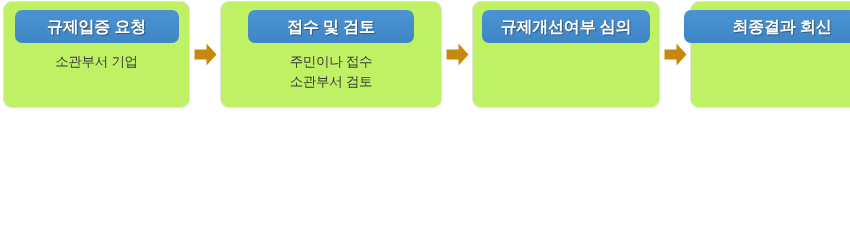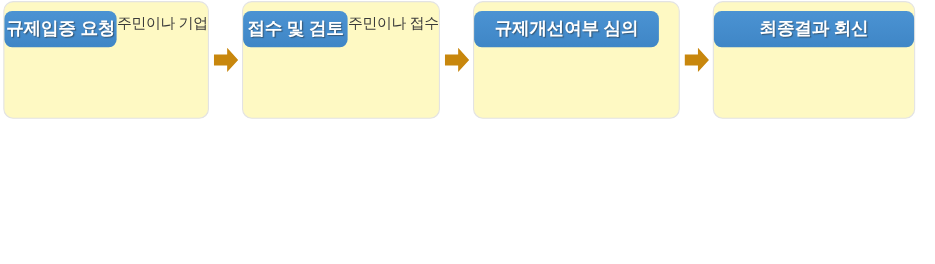--- a/index.html
+++ b/index.html
@@ -17,32 +17,33 @@
   #flow {
     width: 850px;
     height: 109px;
     display: flex;
     align-items: stretch;
     box-sizing: border-box;
   }
 
   .step-card {
     position: relative;
-    background: #fef9c3;
+    background: #bef264;
     border: 1px solid #e3e3e3;
     border-radius: 9px;
     box-sizing: border-box;
     display: flex;
-    flex-direction: row;
+    flex-direction: column;
+    align-items: center;
     flex: 0 0 auto;
     height: 107px;
     margin-top: 1px;
   }
   .step-card.w1 { width: 187px; margin-left: 3px; }
-  .step-card.w2 { width: 180px; }
+  .step-card.w2 { width: 222px; }
   .step-card.w3 { width: 188px; }
   .step-card.w4 { width: 184px; }
 
   .step-header {
     background: #4189c9;
     background: linear-gradient(180deg, #4b93d3 0%, #3f86c6 100%);
     border-radius: 7px;
     color: #ffffff;
     font-weight: bold;
     font-size: 16px;
@@ -88,36 +89,37 @@
   }
 </style>
 </head>
 <body>
 
 <div id="flow">
 
   <div class="step-card w1">
     <div class="step-header">규제입증 요청</div>
     <div class="step-body">
-      <span class="line">주민이나 기업</span>
+      <span class="line">소관부서 기업</span>
     </div>
   </div>
 
   <div class="arrow-cell g1">
     <span class="arrow-glyph">
       <svg width="23" height="25" viewBox="0 0 23 25" xmlns="http://www.w3.org/2000/svg">
         <path d="M0.5 7.5 H12.5 V1.5 L22.5 12.5 L12.5 23.5 V17.5 H0.5 Z" fill="#c8870d"></path>
       </svg>
     </span>
   </div>
 
   <div class="step-card w2">
     <div class="step-header">접수 및 검토</div>
     <div class="step-body">
       <span class="line">주민이나 접수</span>
+      <span class="line">소관부서 검토</span>
     </div>
   </div>
 
   <div class="arrow-cell g2">
     <span class="arrow-glyph">
       <svg width="23" height="25" viewBox="0 0 23 25" xmlns="http://www.w3.org/2000/svg">
         <path d="M0.5 7.5 H12.5 V1.5 L22.5 12.5 L12.5 23.5 V17.5 H0.5 Z" fill="#c8870d"></path>
       </svg>
     </span>
   </div>

